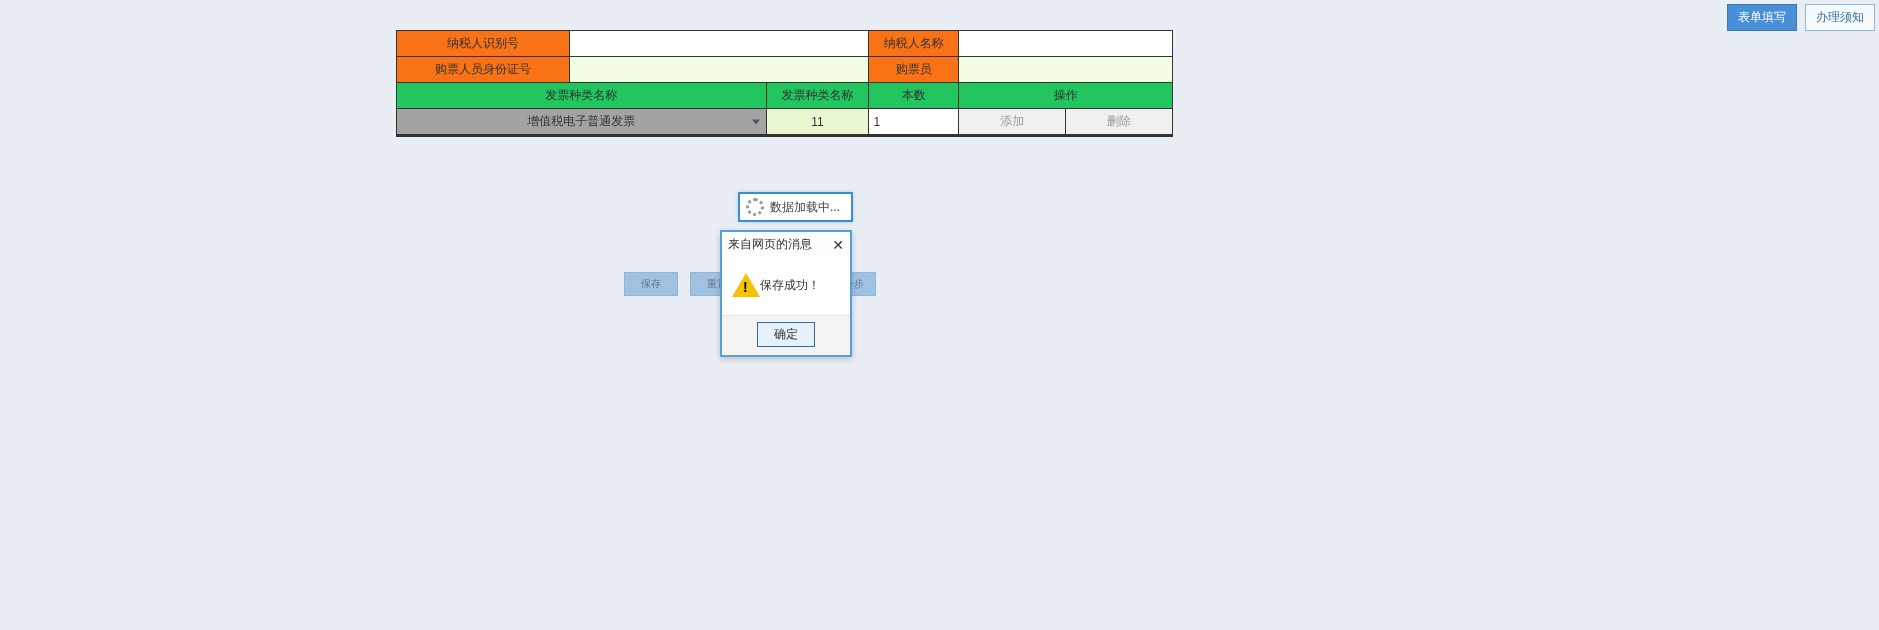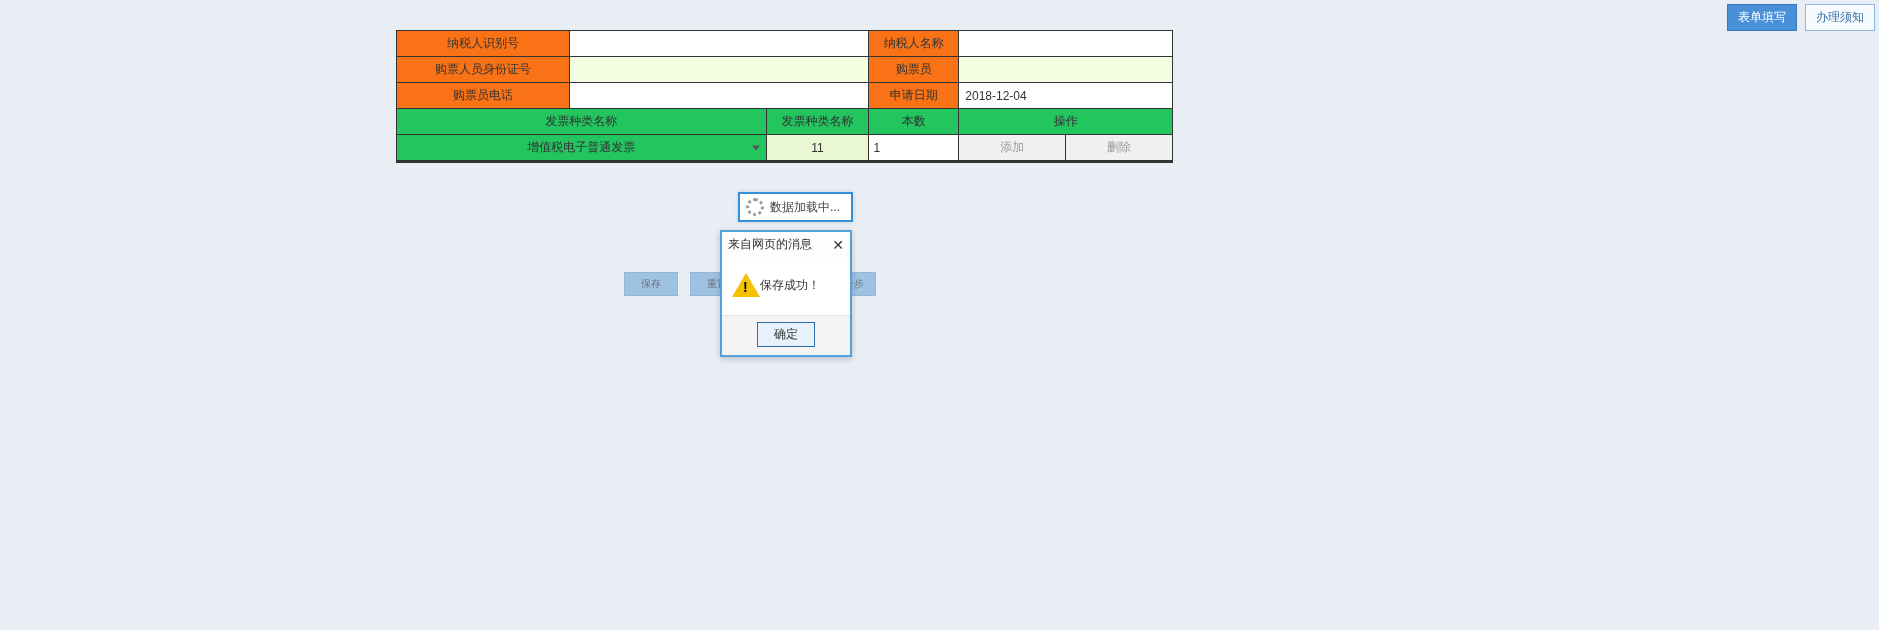--- a/index.html
+++ b/index.html
@@ -59,21 +59,21 @@
     .col-name { width:370px; }
     .col-code { width:103px; }
     .col-num  { width:90px; }
     .col-op   { width:213px; }
 
     .grid-row { display:flex; border-bottom:2px solid #333; }
     .gc { border-right:1px solid #333; display:flex; align-items:center;
           justify-content:center; padding:3px 0; }
     .gc:last-child { border-right:none; }
 
-    .sel-wrap { position:relative; background:#22c55e; width:370px;font-family:Liberation Serif, serif; }
+    .sel-wrap { position:relative; background:#a3a3a3; width:370px;font-family:Liberation Serif, serif; }
     .sel-wrap .caret {
       position:absolute; right:6px; top:50%; transform:translateY(-50%);
       width:0; height:0; border-left:4px solid transparent;
       border-right:4px solid transparent; border-top:5px solid #555;
     }
     .code-cell { background:#e9f7d2; width:103px; }
     .num-cell { background:#fff; width:90px; justify-content:flex-start;
                 padding-left:4px; }
     .op-cell { width:213px; display:flex; padding:0; }
     .op-btn {
@@ -155,26 +155,20 @@
     <div class="cell val-odd w-val2"></div>
   </div>
 
   <div class="formrow">
     <div class="cell hdr w-lab">购票人员身份证号</div>
     <div class="cell val-even w-val"></div>
     <div class="cell hdr w-lab2">购票员</div>
     <div class="cell val-even w-val2"></div>
   </div>
 
-  <div class="formrow">
-    <div class="cell hdr w-lab">购票员电话</div>
-    <div class="cell val-odd w-val"></div>
-    <div class="cell hdr w-lab2">申请日期</div>
-    <div class="cell val-odd w-val2">2018-12-04</div>
-  </div>
 
   <div class="grid-head">
     <div class="gh col-name">发票种类名称</div>
     <div class="gh col-code">发票种类名称</div>
     <div class="gh col-num">本数</div>
     <div class="gh col-op">操作</div>
   </div>
 
   <div class="grid-row">
     <div class="gc sel-wrap">

